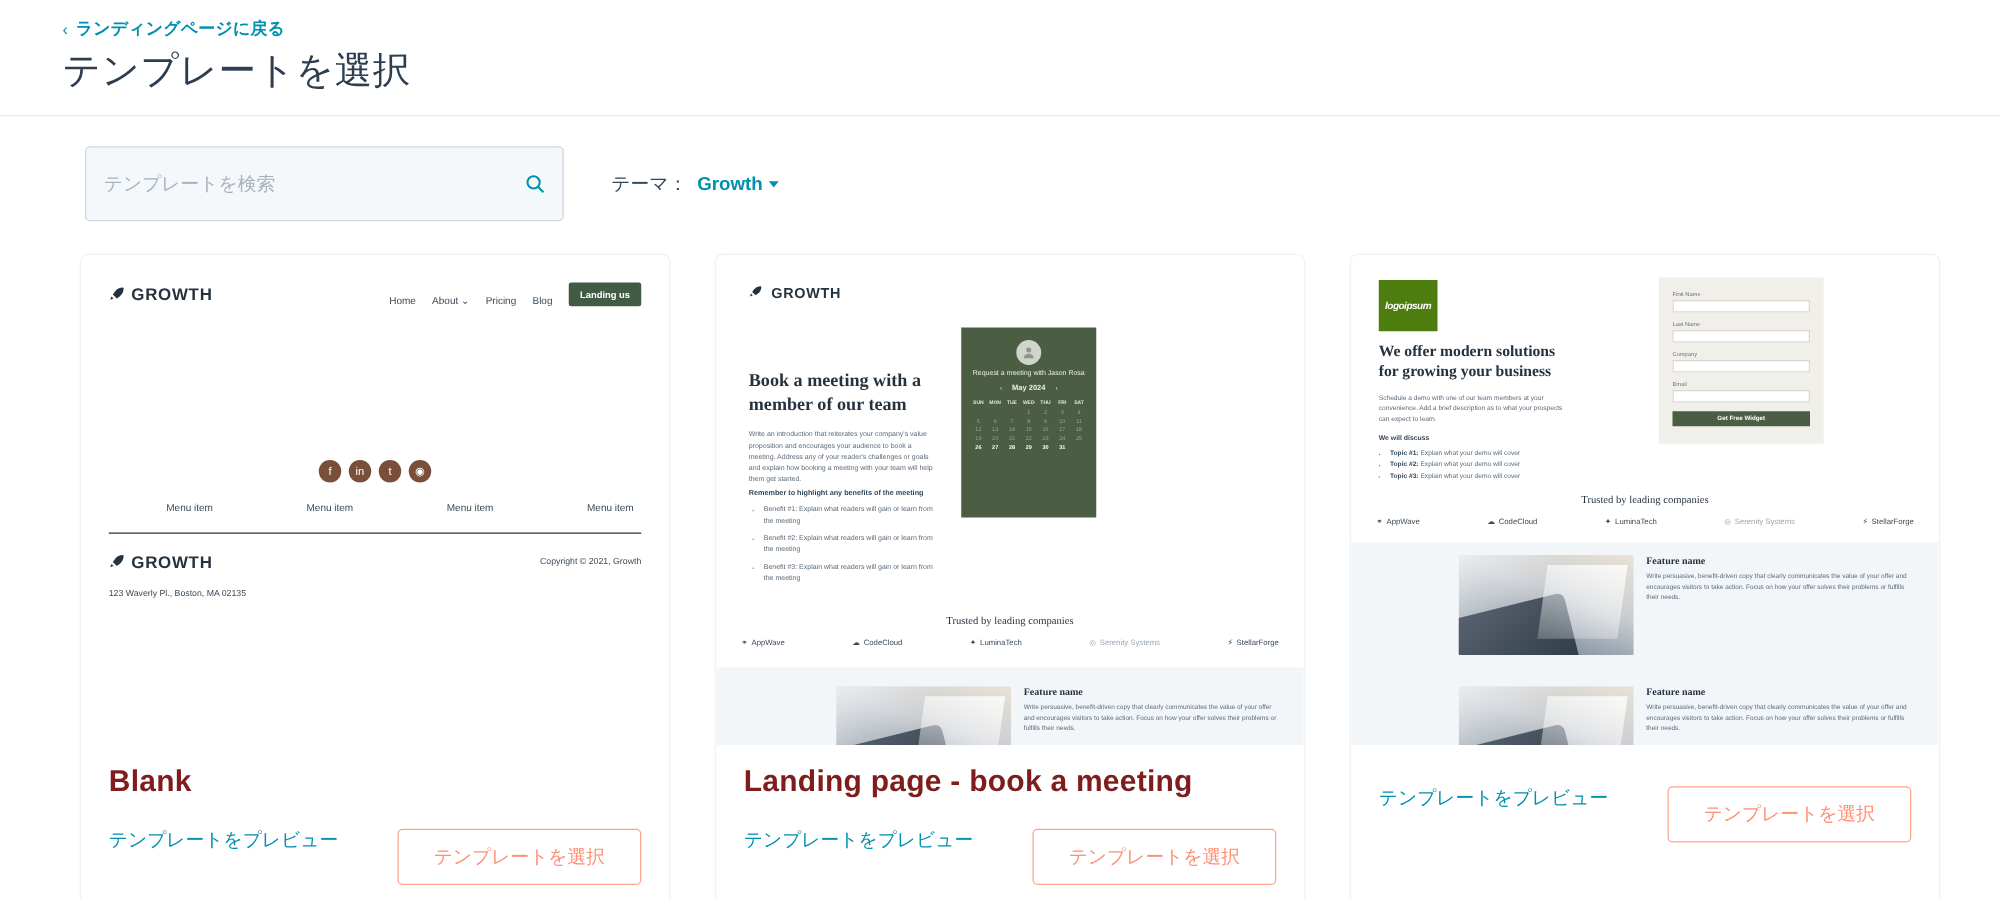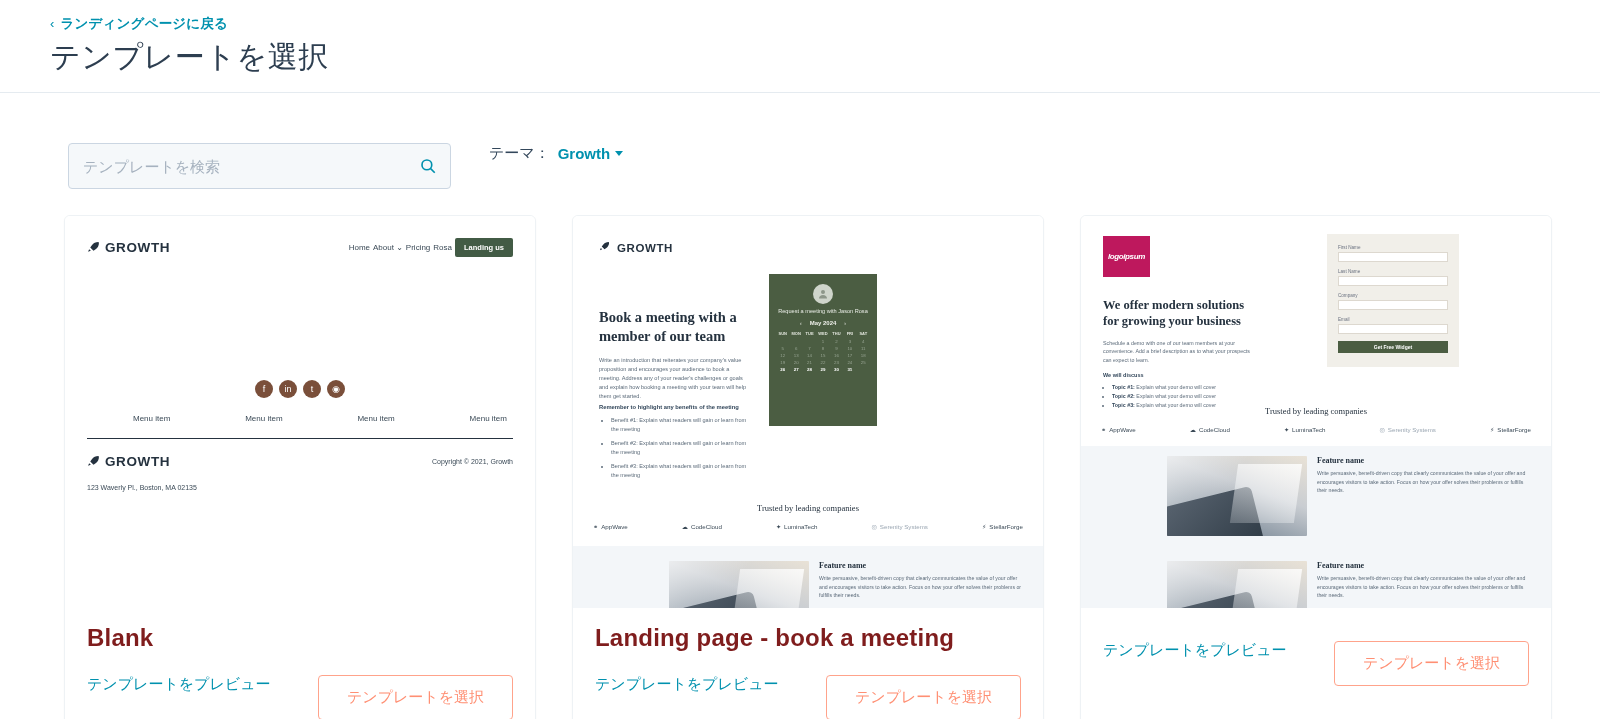--- a/index.html
+++ b/index.html
@@ -32,25 +32,25 @@
   }
 
   
   .toolbar{
     display:flex;align-items:center;
     padding:24px 0 0 68px;
     gap:38px;
   }
   .search-box{
     position:relative;
-    width:383px;height:46px;
+    width:383px;height:60px;
     background:#f5f8fa;
     border:1px solid #cbd6e2;
     border-radius:4px;
-    display:flex;align-items:center;margin-top:26px;
+    display:flex;align-items:center;
   }
   .search-box input{
     flex:1;height:100%;
     background:transparent;border:0;outline:none;
     padding:0 40px 0 14px;
     font-family:inherit;font-size:15px;color:#33475b;
   }
   .search-box input::placeholder{ color:#a6b2bf; }
   .search-icon{
     position:absolute;right:13px;top:50%;transform:translateY(-50%);
@@ -122,21 +122,21 @@
   .rocket{
     display:inline-block;width:13px;height:13px;color:#25323f;
   }
 
   
   .c1-nav{
     position:absolute;top:22px;left:22px;right:22px;
     display:flex;align-items:center;justify-content:space-between;
   }
   .c1-nav .growth-logo{font-size:13.5px;}
-  .c1-menu{display:flex;align-items:center;gap:3px;font-size:8px;color:#3b4a57;}
+  .c1-menu{display:flex;align-items:flex-end;gap:13px;font-size:8px;color:#3b4a57;}
   .c1-menu .item{white-space:nowrap;cursor:pointer;}
   .c1-contact{
     background:#425b45;color:#fff;font-size:7.5px;font-weight:700;
     padding:5px 9px;border-radius:2px;cursor:pointer;
   }
   .c1-social{
     position:absolute;top:164px;left:0;right:0;
     display:flex;justify-content:center;gap:6px;
   }
   .soc{
@@ -255,28 +255,28 @@
   }
   .feat-txt .ft{
     font-family:"Liberation Serif","DejaVu Serif",serif;
     font-size:8px;font-weight:700;color:#25323f;margin-bottom:4px;
   }
   .feat-txt .fb{font-size:5.2px;color:#5c6b7a;line-height:1.65;}
 
   
   .c3-left{position:absolute;top:20px;left:22px;width:152px;}
   .ipsum{
-    display:inline-block;background:#be185d;color:#fff;
+    display:inline-block;background:#4d7c0f;color:#fff;
     font-size:8px;font-weight:700;font-style:italic;
     padding:16px 5px;letter-spacing:-.4px;
   }
   .c3-head{
     font-family:"Liberation Serif","DejaVu Serif",serif;
     font-size:12.5px;font-weight:700;color:#25323f;line-height:1.3;
-    margin-top:20px;
+    margin-top:8px;
   }
   .c3-body{font-size:5.3px;color:#5c6b7a;line-height:1.62;margin-top:9px;}
   .c3-strong{font-size:5.5px;font-weight:700;color:#33475b;margin-top:8px;}
   .c3-list{margin:5px 0 0 0;padding-left:9px;font-size:5.3px;color:#5c6b7a;line-height:1.7;}
   .c3-list b{color:#33475b;}
   .c3-form{
     position:absolute;top:18px;left:246px;
     width:132px;height:133px;background:#f1efe9;padding:11px 11px;
   }
   .fld{margin-bottom:7px;}
@@ -343,21 +343,21 @@
             </span>
             <span>GROWTH</span>
           </span>
           <span class="c1-menu">
             <span class="item">Home</span>
             <span class="item">
               <span>About</span>
               <span>⌄</span>
             </span>
             <span class="item">Pricing</span>
-            <span class="item">Rosa</span>
+            <span class="item">Blog</span>
             <span class="c1-contact">Landing us</span>
           </span>
         </div>
 
         <div class="c1-social">
           <span class="soc">f</span>
           <span class="soc">in</span>
           <span class="soc">t</span>
           <span class="soc">◉</span>
         </div>

